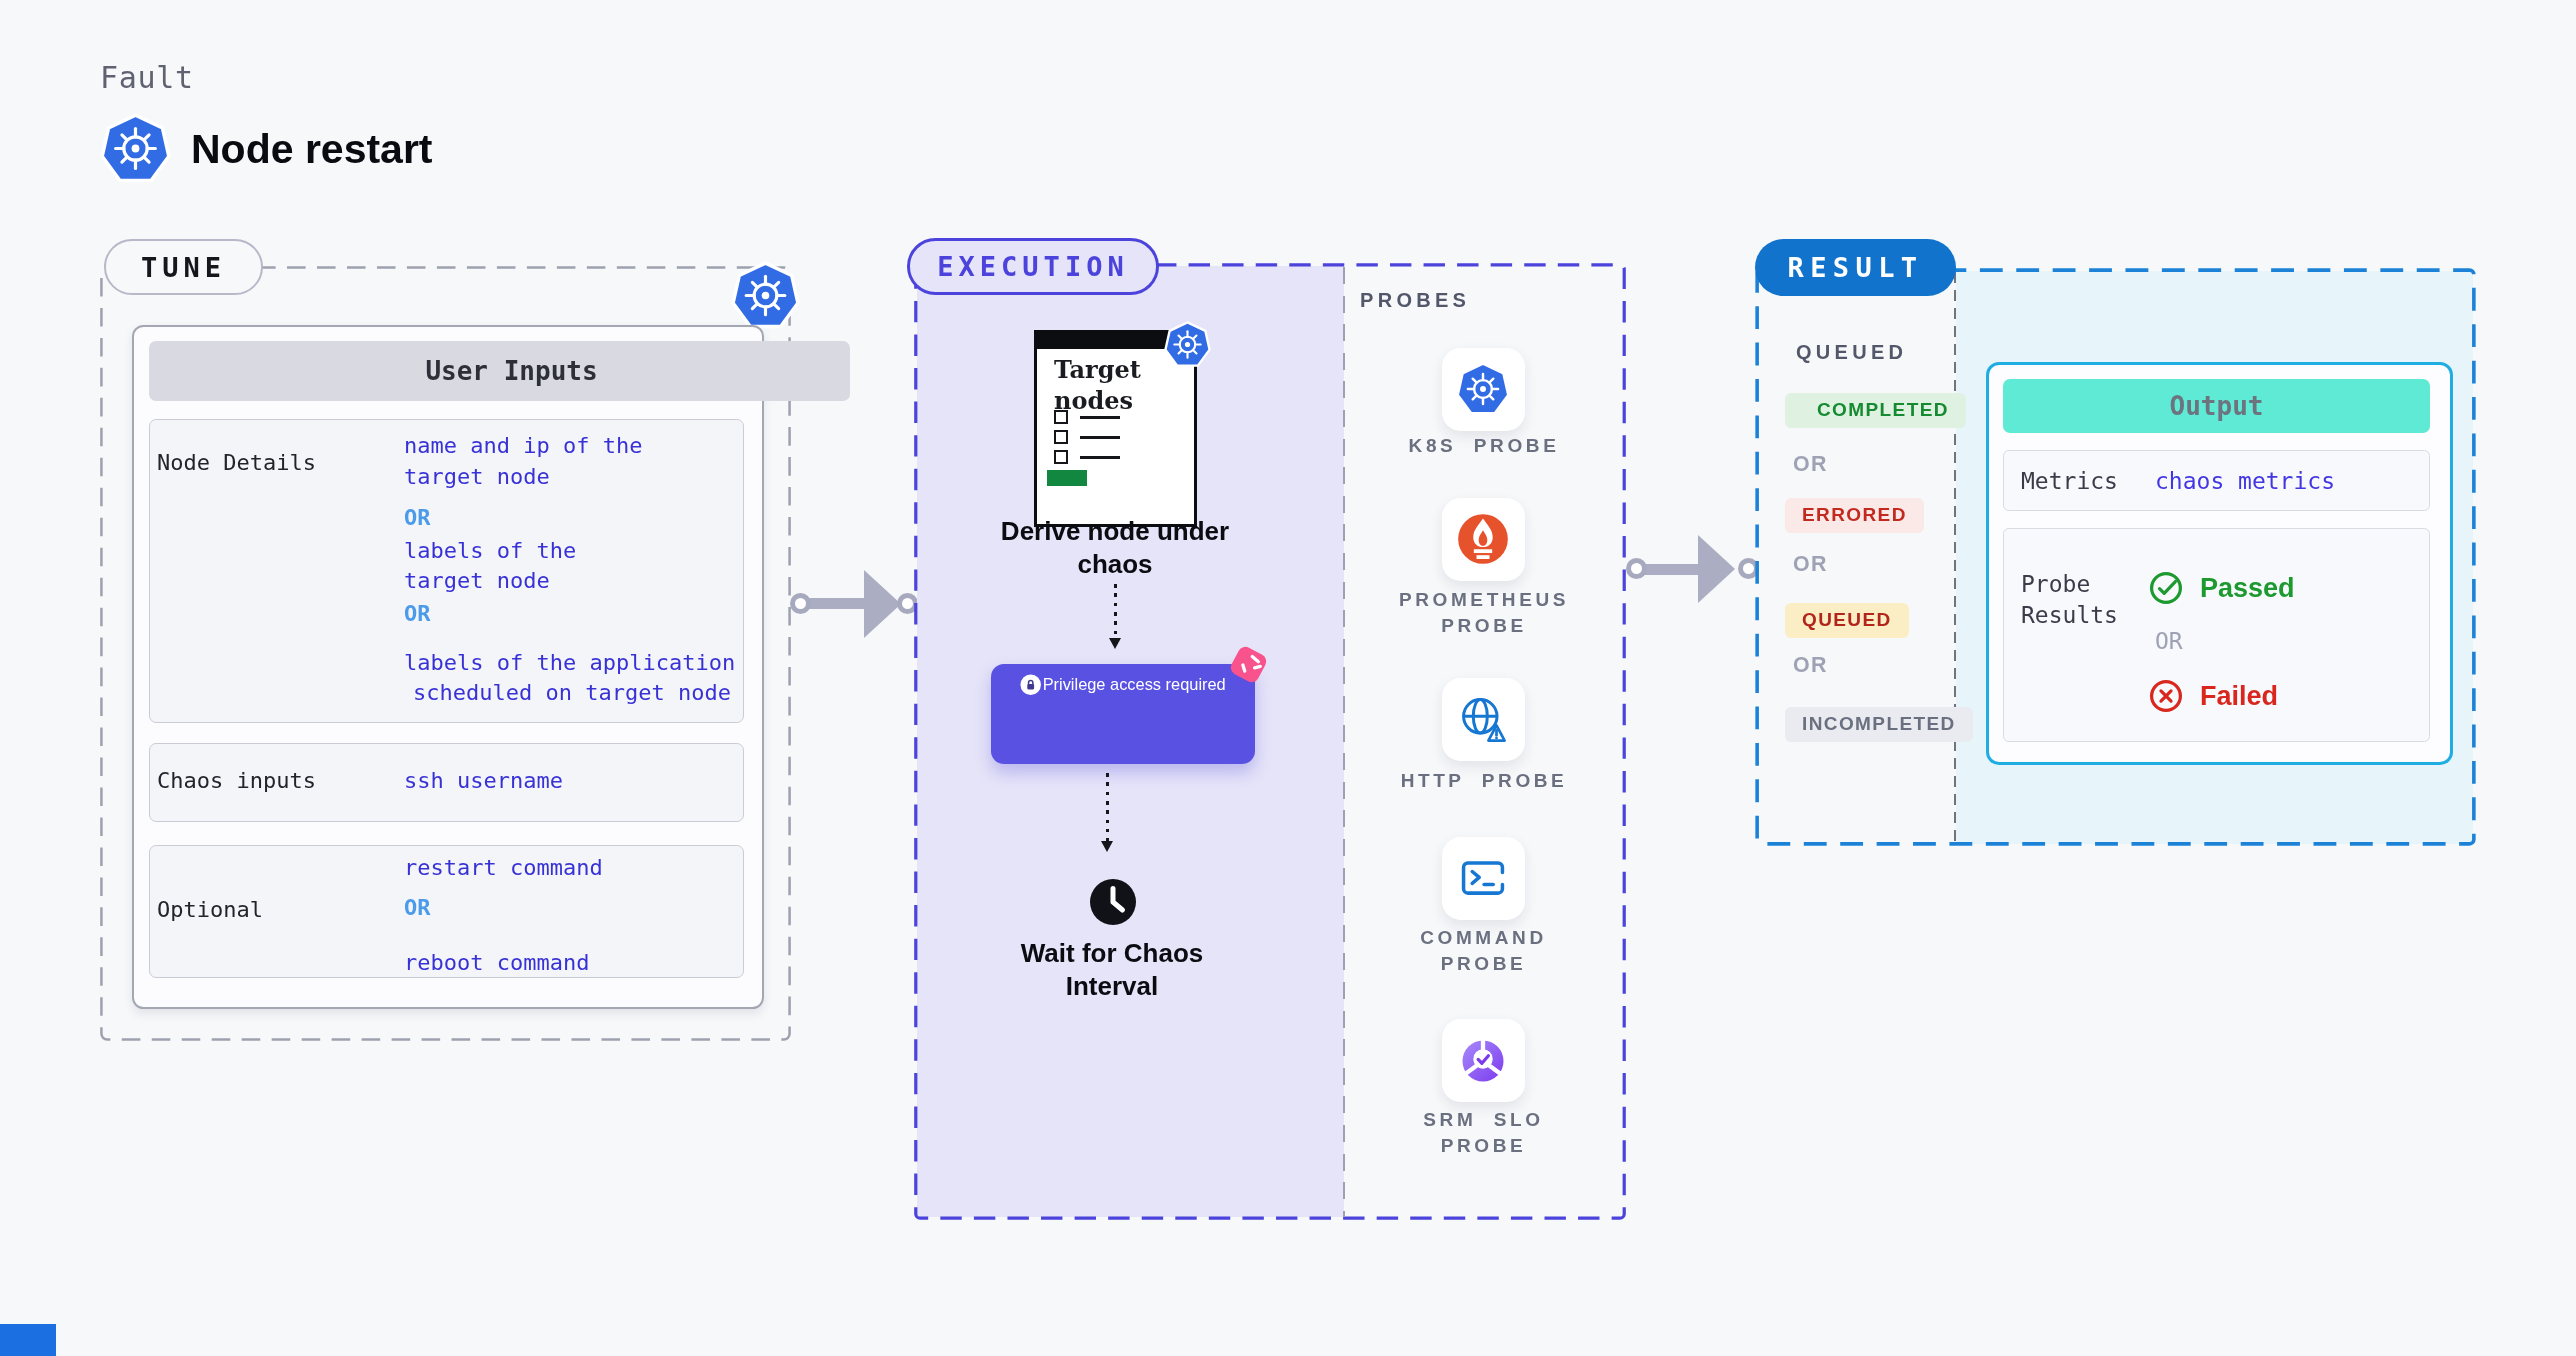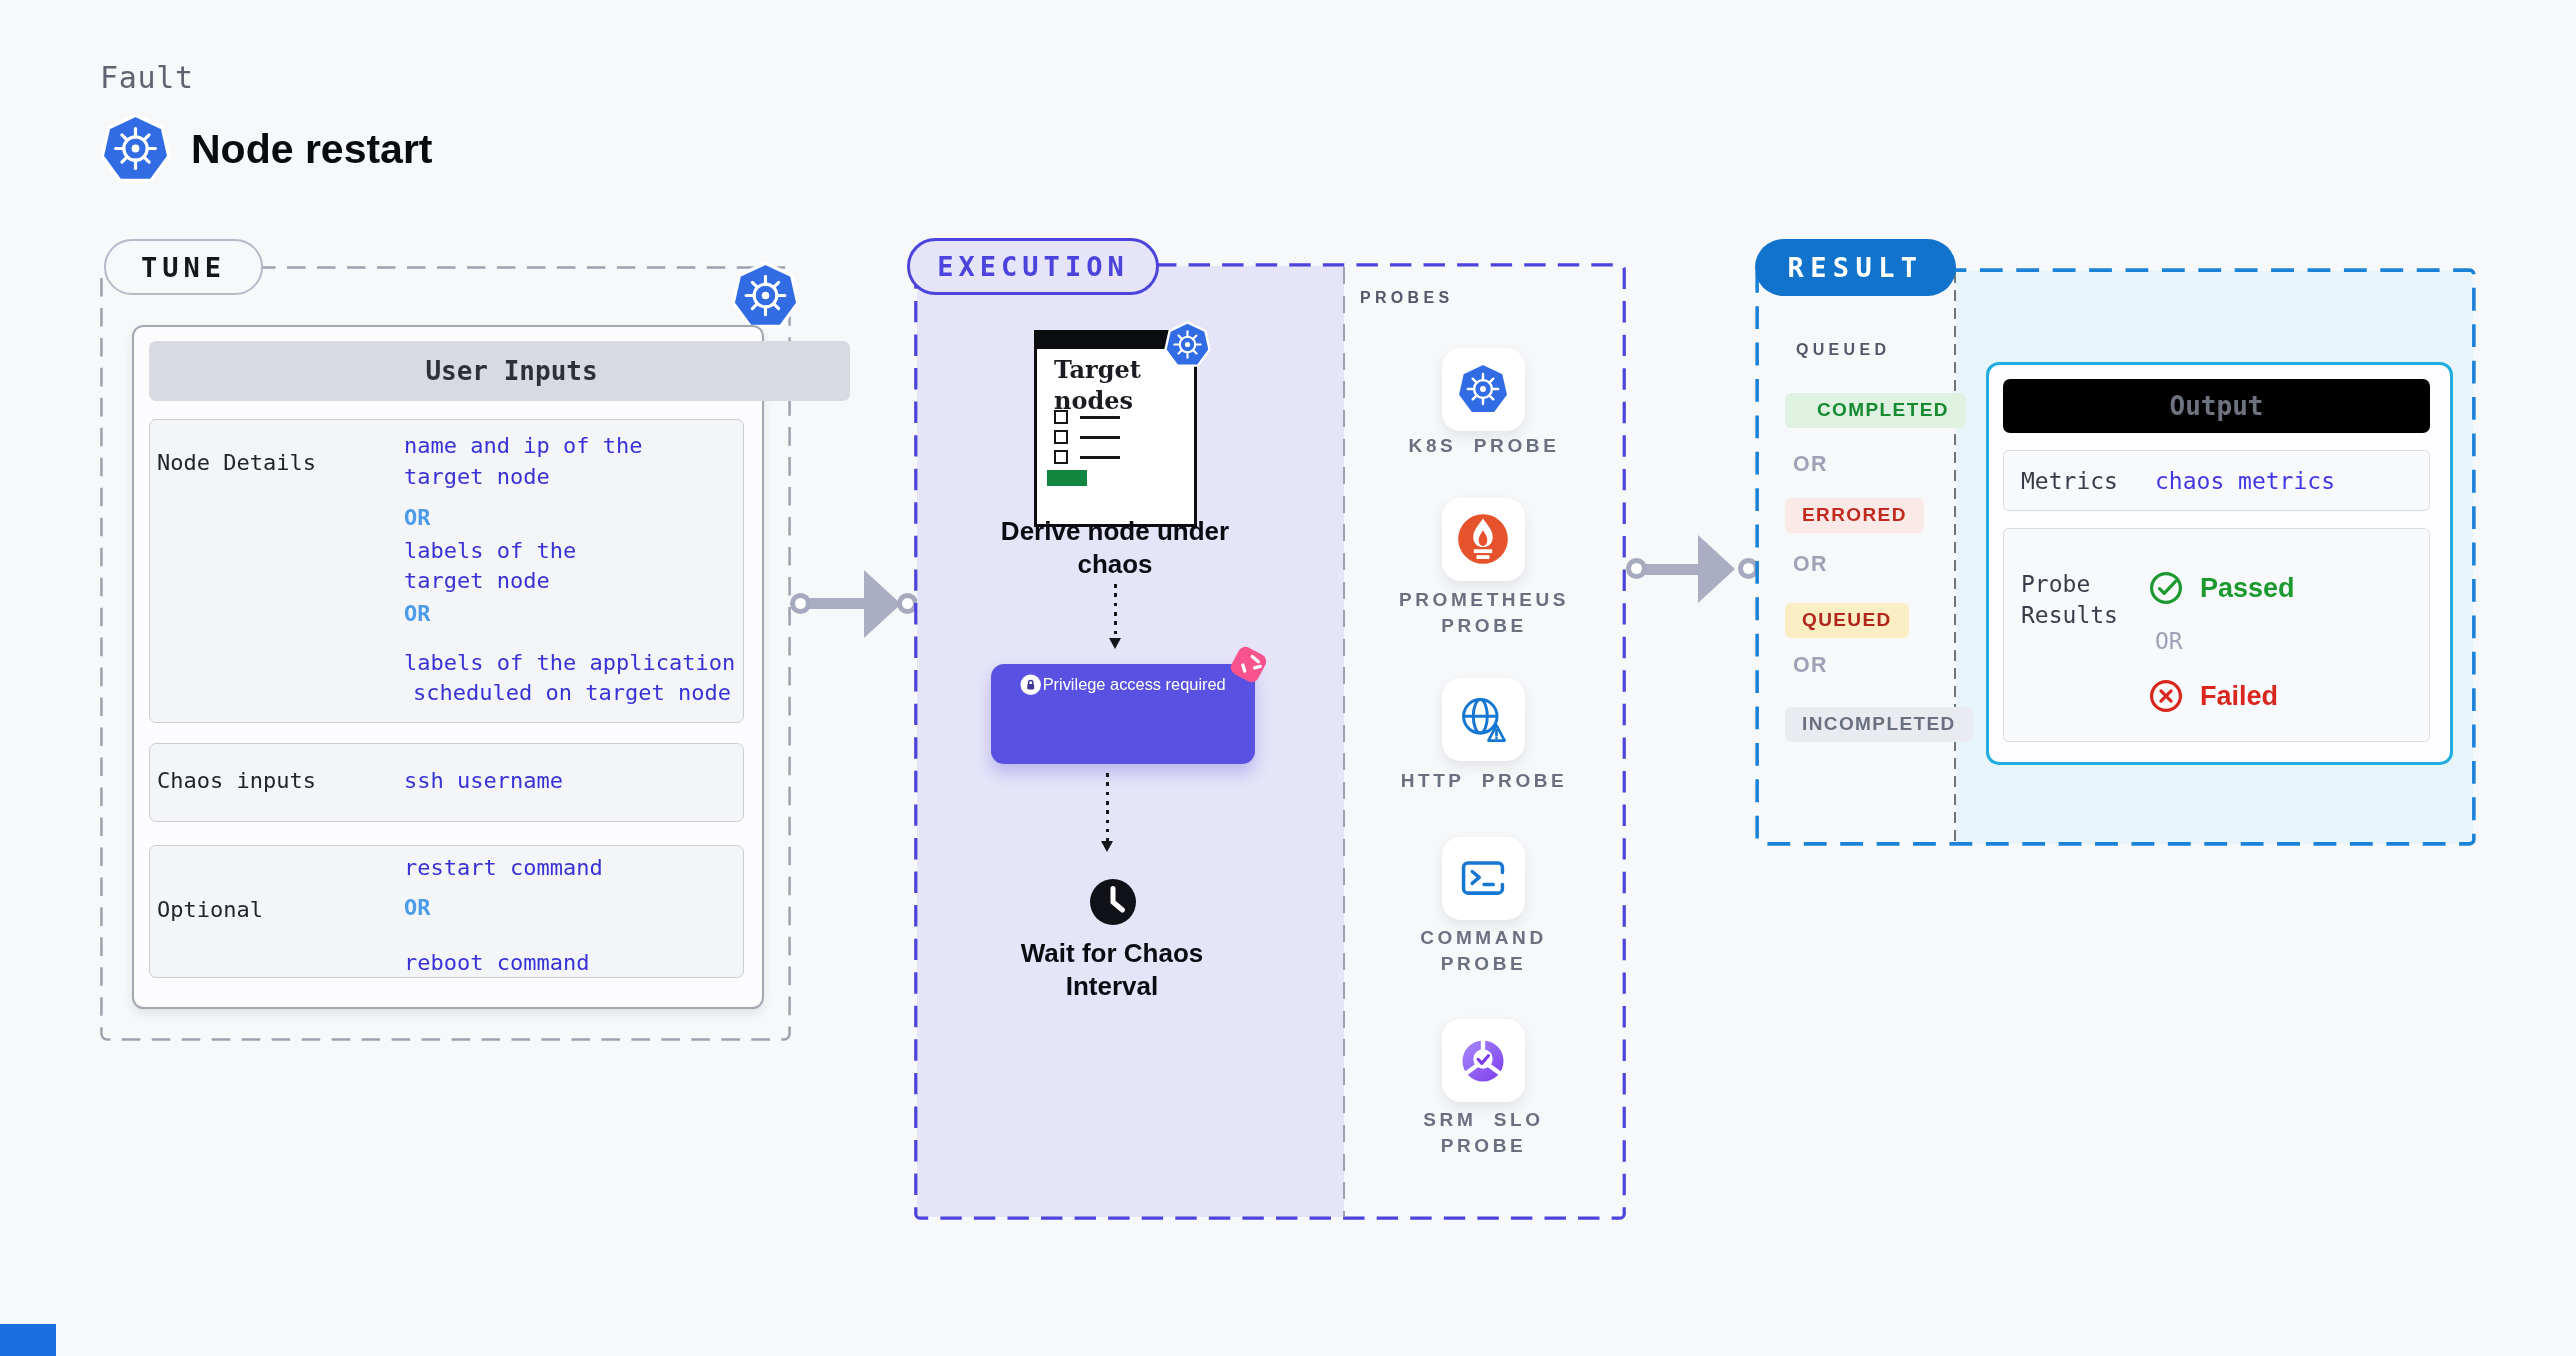--- a/index.html
+++ b/index.html
@@ -22,21 +22,21 @@
                color:#2E3039;font-size:26px;font-weight:600;}
   .trow{background:#F4F5F9;border:1.4px solid #C9CCD6;border-radius:7.1px;box-sizing:border-box;}
   .rowlabel{color:#22242C;font-size:22px;}
   .val{color:#3832D6;font-size:22px;}
   .orv{color:#4C9BE9;font-size:22px;font-weight:600;}
 
   
   .probe-card{width:83px;height:83px;background:#FFFFFF;border-radius:18.6px;box-shadow:0 5.7px 13px rgba(30,35,60,.09);}
   .probe-label{color:#6B7080;font-weight:700;font-size:19px;letter-spacing:3.6px;word-spacing:8.6px;
                text-align:center;line-height:26px;}
-  .seclabel{color:#53576A;font-weight:700;font-size:16px;letter-spacing:4.3px;}
+  .seclabel{color:#53576A;font-weight:700;font-size:20px;letter-spacing:4.3px;}
 
   
   .badge{display:inline-block;padding:6.4px 17px;border-radius:6.4px;font-weight:700;font-size:19px;letter-spacing:1.4px;}
   .badge-completed{background:#DFF2E2;color:#168A30;padding-left:32px;}
   .badge-errored{background:#FBE9E8;color:#C22A1F;}
   .badge-queued{background:#FBEDC4;color:#B1251A;}
   .badge-incompleted{background:#EAEBF0;color:#6A7080;}
   .or-gray{color:#9FA2B5;font-size:21.4px;font-weight:600;letter-spacing:1.4px;}
   .outbox{background:#FDFDFF;border:3.6px solid #1FADE2;border-radius:13px;}
   .outrow{background:#F8F9FC;border:1.4px solid #D9DBE3;border-radius:5.7px;box-sizing:border-box;}
@@ -268,21 +268,21 @@
   <div class="abs seclabel" style="left:1796px;top:341px;">QUEUED</div>
   <div class="abs badge badge-completed" style="left:1785px;top:393px;">COMPLETED</div>
   <div class="abs or-gray" style="left:1793px;top:452px;">OR</div>
   <div class="abs badge badge-errored" style="left:1785px;top:498px;">ERRORED</div>
   <div class="abs or-gray" style="left:1793px;top:552px;">OR</div>
   <div class="abs badge badge-queued" style="left:1785px;top:603px;">QUEUED</div>
   <div class="abs or-gray" style="left:1793px;top:653px;">OR</div>
   <div class="abs badge badge-incompleted" style="left:1785px;top:707px;">INCOMPLETED</div>
 
   <div class="abs outbox" style="left:1986px;top:362px;width:461px;height:397px;"></div>
-  <div class="abs card-header mono" style="left:2003px;top:379px;width:427px;height:54px;background:#000000;color:#6E7380;">Output</div>
+  <div class="abs card-header mono" style="left:2003px;top:379px;width:427px;height:54px;background:#5eead4;color:#6E7380;">Output</div>
 
   <div class="abs outrow" style="left:2003px;top:450px;width:427px;height:61px;"></div>
   <div class="abs mono" style="left:2021px;top:468px;font-size:23px;color:#3A3D49;">Metrics</div>
   <div class="abs mono" style="left:2155px;top:468px;font-size:23px;color:#4237E2;">chaos metrics</div>
 
   <div class="abs outrow" style="left:2003px;top:528px;width:427px;height:214px;"></div>
   <div class="abs mono" style="left:2021px;top:569px;width:114px;font-size:23px;line-height:31px;color:#3A3D49;">Probe Results</div>
 
   <svg class="abs" style="left:2148px;top:570px;width:36px;height:36px;" viewBox="0 0 100 100">
     <circle cx="50" cy="50" r="40" fill="none" stroke="#1D9A2F" stroke-width="9"></circle>

